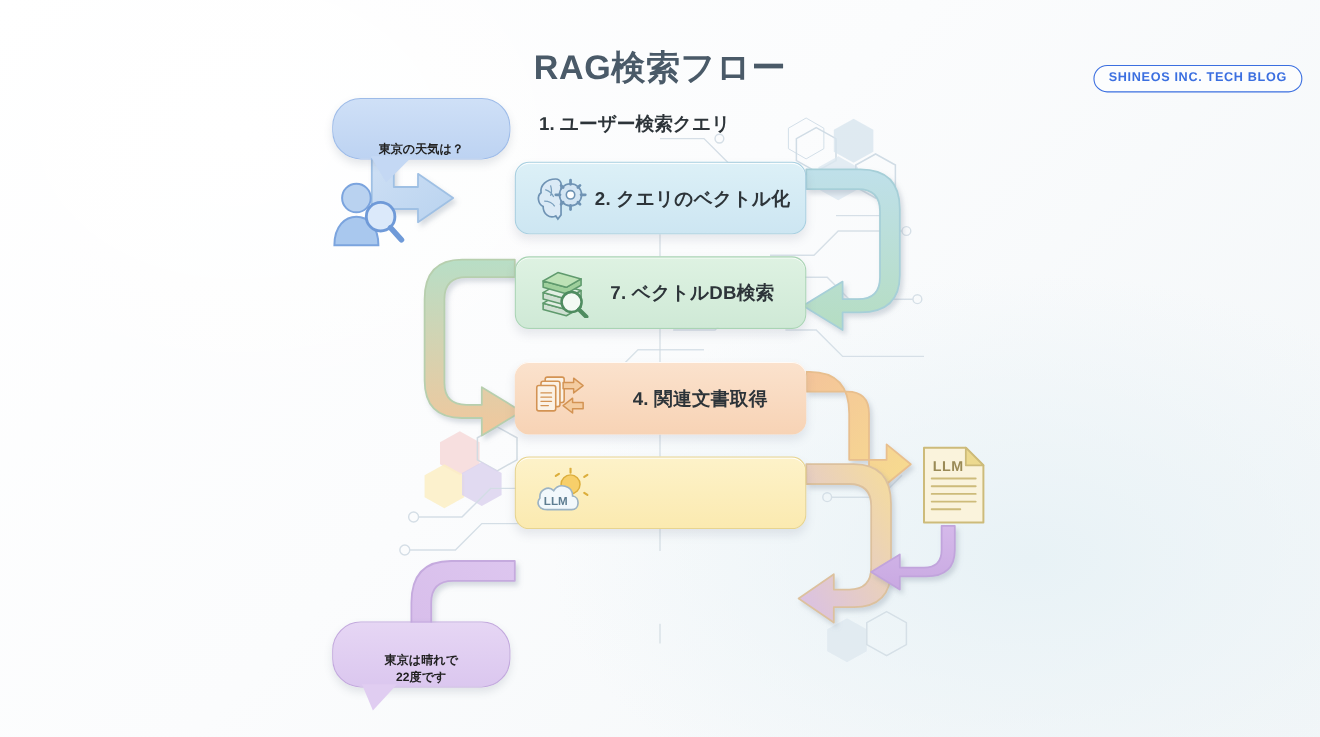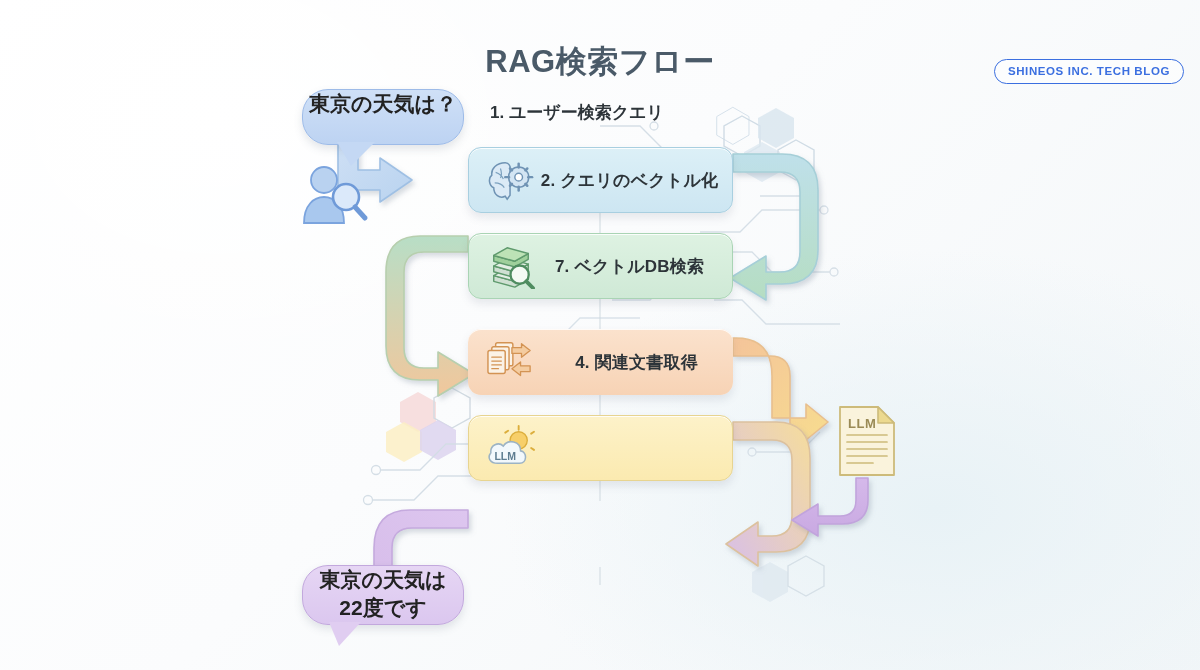--- a/index.html
+++ b/index.html
@@ -66,23 +66,23 @@
   }
   .step.s2::after { background:#b9d9e8; }
   .step.s3::after { background:#bcdfc6; }
   .step.s4::after { background:#f0c39c; }
   .step.s5::after { background:#f2e29e; }
   .step.s6::after { background:#d5c0ea; }
 
   
   .bubble {
     position: absolute;
-    display: flex; align-items: flex-start; justify-content: center;
+    display: flex; align-items: flex-end; justify-content: center;
     text-align: center;
-    font-size: 21px; font-weight: 600; color: #222; line-height: 1.35;
+    font-size: 11px; font-weight: 600; color: #222; line-height: 1.35;
     border-radius: 26px;
     box-shadow: 0 4px 8px rgba(90,100,120,.16);
   }
   .bubble .tail { position: absolute; width: 0; height: 0; }
   #bubble-query {
     left: 302px; top: 89px; width: 162px; height: 56px;
     background: linear-gradient(180deg,#cfe0f7 0%,#bdd3f2 100%);
     border: 1.5px solid #9dbbe8;
   }
   #bubble-query .tail {
@@ -355,19 +355,19 @@
         <line x1="9" y1="44" x2="49" y2="44"></line>
           <line x1="9" y1="51" x2="49" y2="51"></line>
         <line x1="9" y1="58" x2="35" y2="58"></line>
       </g>
     </svg>
     <span class="dt">LLM</span>
   </div>
 
   <div id="bubble-answer" class="bubble">
     <span>
-      <span>東京の天気は</span><br>
+      <span>東京は晴れで</span><br>
       <span>22度です</span>
     </span>
     <span class="tail"></span>
   </div>
 
 </div>
 
 </body></html>

